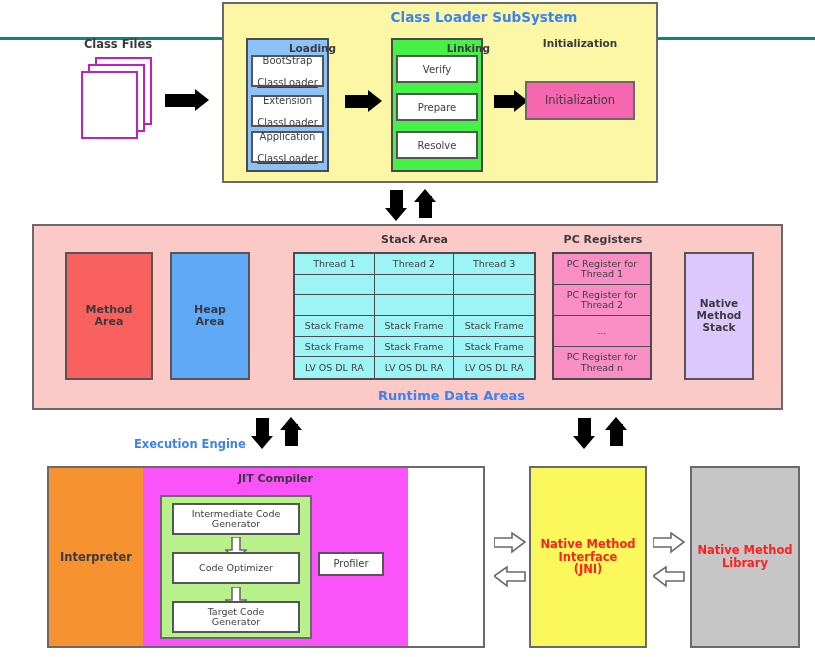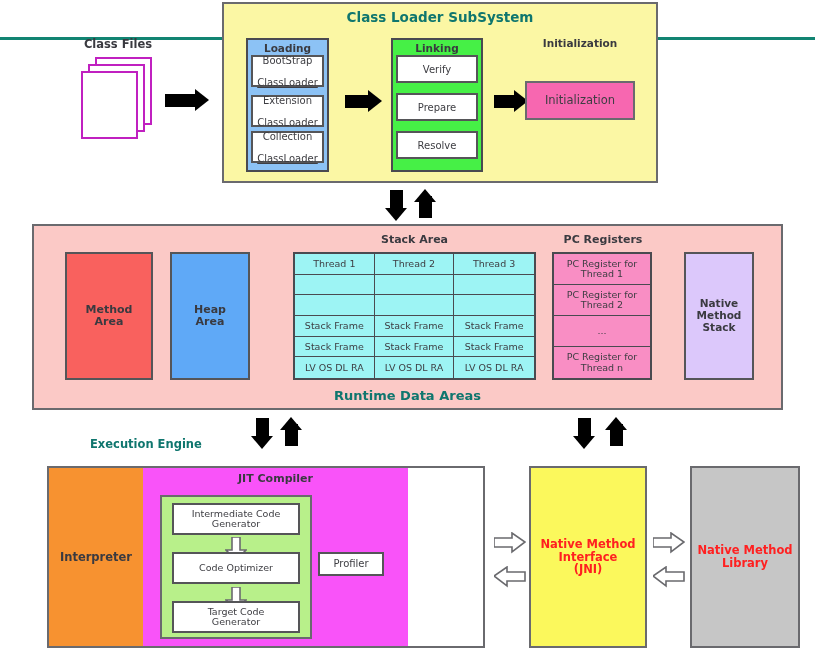--- a/index.html
+++ b/index.html
@@ -35,21 +35,21 @@
     line-height: 1.12;
   }
   .lbl {
     position: absolute;
     box-sizing: border-box;
     text-align: center;
     line-height: 1.12;
     white-space: pre-line;
   }
   .bold { font-weight: bold; }
-  .red { color: #0f766e; }
+  .red { color: #3b82f6; margin-left: 44px; }
   .dark { color: #3a3a40; }
 
   
   .teal-rule {
     position: absolute;
     left: 0; top: 37px;
     width: 815px; height: 3px;
     background: #128472;
   }
 
@@ -111,25 +111,26 @@
     left: 246px; top: 38px; width: 83px; height: 134px;
     background: #8cc2f5;
   }
   #linking-col {
     left: 391px; top: 38px; width: 92px; height: 134px;
     background: #46f046;
   }
   .col-head {
     position: absolute;
     width: 100%;
-    text-align: center;
+    text-align: right;
     font-size: 10.5px;
     font-weight: bold;
     color: #3a3a40;
     top: 2px;
+    padding-left: 9px;
   }
   .inner-white {
     position: absolute;
     box-sizing: border-box;
     background: #ffffff;
     border: 2px solid #555558;
     display: flex;
     align-items: center;
     justify-content: center;
     text-align: center;
@@ -343,21 +344,21 @@
   </div>
   <div class="inner-white" style="left:251px; top:55px; width:73px; height:32px;">
     <span><span>BootStrap</span><br>
       <span class="u-line">ClassLoader</span></span>
   </div>
   <div class="inner-white" style="left:251px; top:95px; width:73px; height:32px;">
     <span><span>Extension</span><br>
       <span>ClassLoader</span></span>
   </div>
   <div class="inner-white" style="left:251px; top:131px; width:73px; height:32px;">
-    <span><span>Collection</span><br>
+    <span><span>Application</span><br>
       <span class="u-line">ClassLoader</span></span>
   </div>
 
   <div>
     <div class="arr-shaft" style="left:345px; top:95px; width:23px; height:13px;"></div>
     <div class="arr-head-r" style="left:368px; top:90px;"></div>
   </div>
 
   <div class="col-panel" id="linking-col">
     <div class="col-head">Linking</div>

